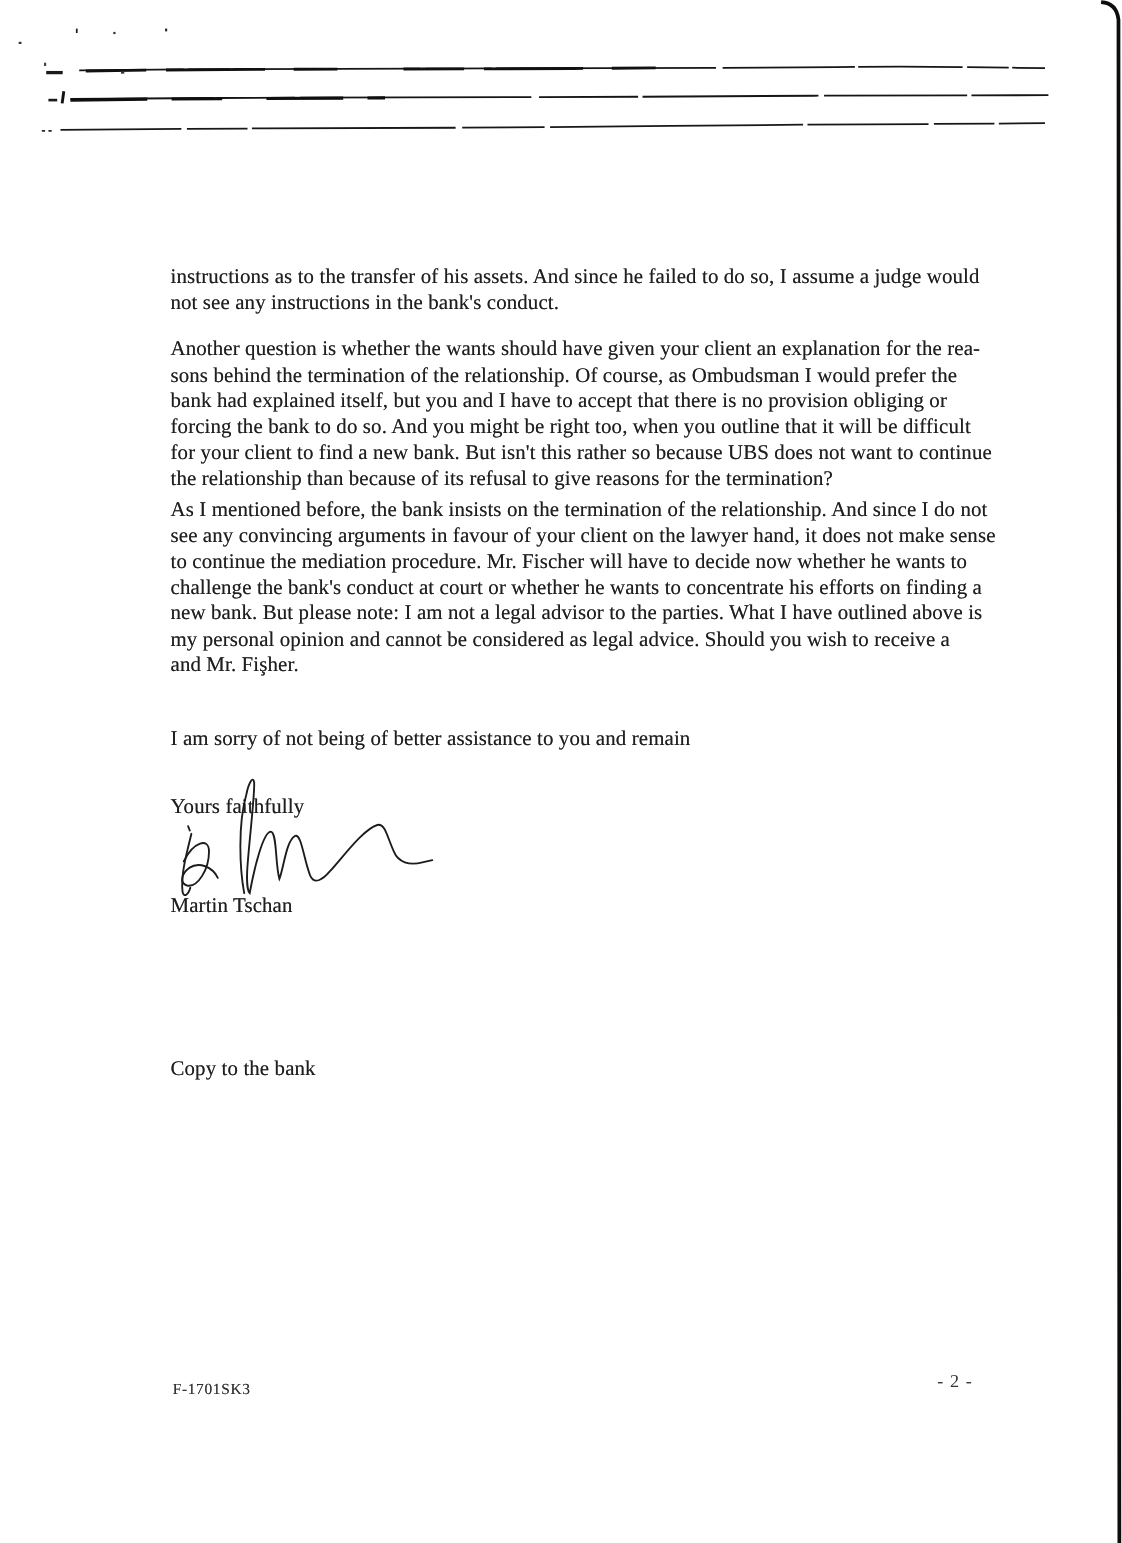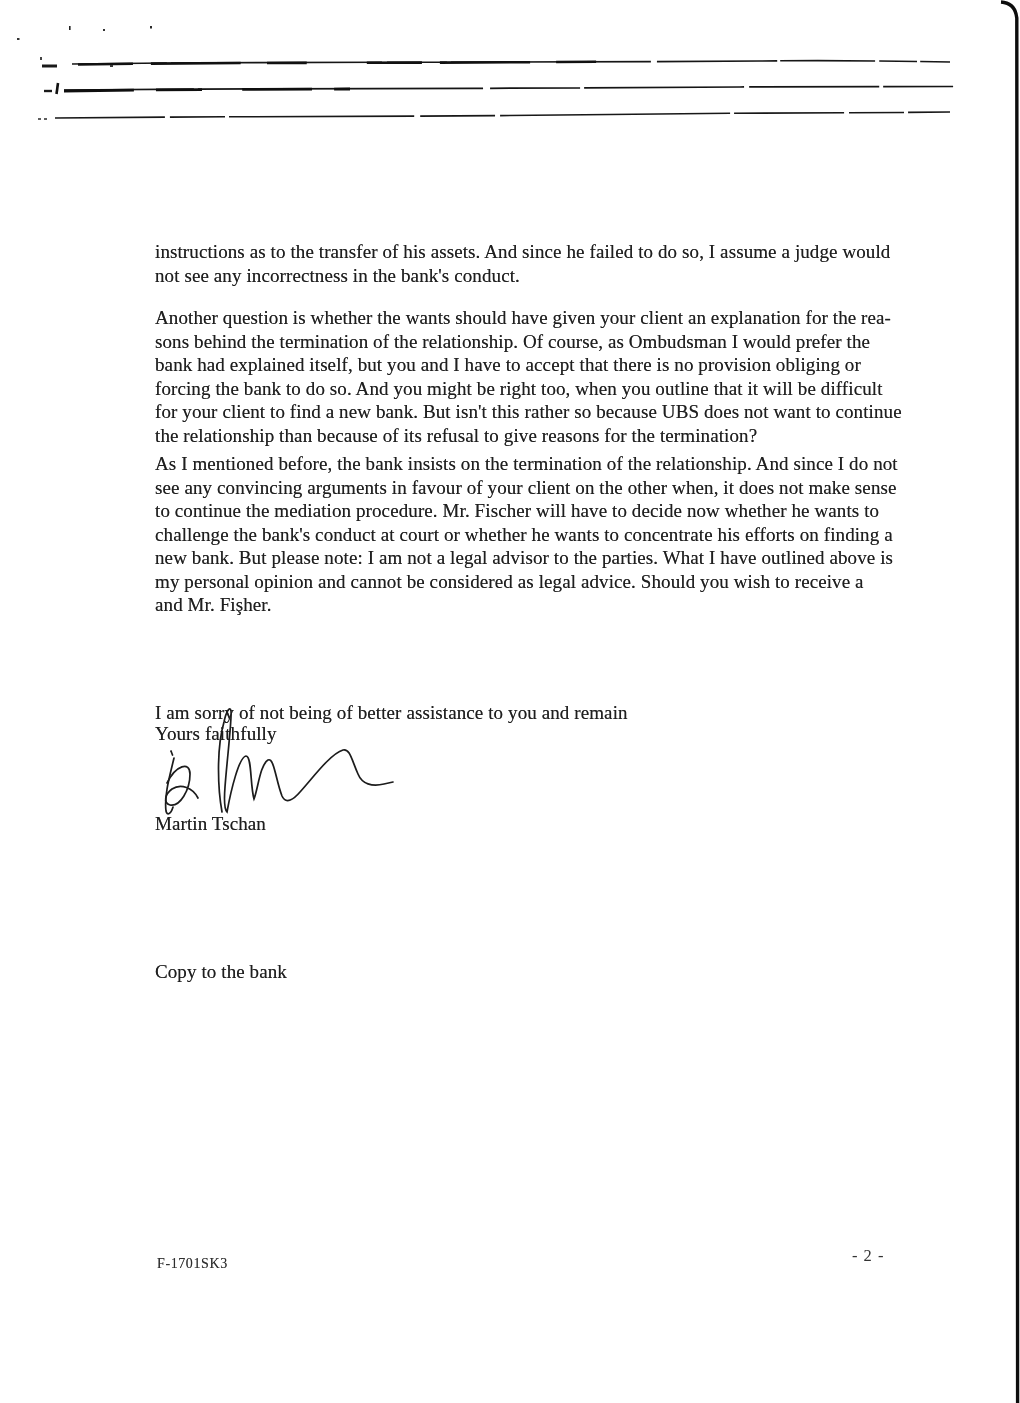--- a/index.html
+++ b/index.html
@@ -55,43 +55,43 @@
     <rect x="69" y="26" width="1.6" height="4" fill="#222"></rect>
     <rect x="103" y="29" width="2" height="2" fill="#333"></rect>
     <rect x="150" y="26" width="2" height="2.5" fill="#2a2a2a"></rect>
     <rect x="17" y="38" width="2.5" height="2" fill="#333"></rect>
     <rect x="40" y="57" width="2" height="3" fill="#444"></rect>
     <rect x="110" y="65" width="3" height="2" fill="#3a3a3a"></rect>
   </svg>
 
   <div class="block" style="top:240px">
     <div class="ln">instructions as to the transfer of his assets. And since he failed to do so, I assume a judge would</div>
-    <div class="ln">not see any incorrectness in the bank's conduct.</div>
+    <div class="ln">not see any instructions in the bank's conduct.</div>
   </div>
 
   <div class="block" style="top:306px">
     <div class="ln">Another question is whether the wants should have given your client an explanation for the rea-</div>
     <div class="ln">sons behind the termination of the relationship. Of course, as Ombudsman I would prefer the</div>
     <div class="ln">bank had explained itself, but you and I have to accept that there is no provision obliging or</div>
     <div class="ln">forcing the bank to do so. And you might be right too, when you outline that it will be difficult</div>
     <div class="ln">for your client to find a new bank. But isn't this rather so because UBS does not want to continue</div>
     <div class="ln">the relationship than because of its refusal to give reasons for the termination?</div>
   </div>
 
   <div class="block" style="top:452px">
     <div class="ln">As I mentioned before, the bank insists on the termination of the relationship. And since I do not</div>
-    <div class="ln">see any convincing arguments in favour of your client on the other when, it does not make sense</div>
+    <div class="ln">see any convincing arguments in favour of your client on the lawyer hand, it does not make sense</div>
     <div class="ln">to continue the mediation procedure. Mr. Fischer will have to decide now whether he wants to</div>
     <div class="ln">challenge the bank's conduct at court or whether he wants to concentrate his efforts on finding a</div>
     <div class="ln">new bank. But please note: I am not a legal advisor to the parties. What I have outlined above is</div>
     <div class="ln">my personal opinion and cannot be considered as legal advice. Should you wish to receive a</div>
     <div class="ln">and Mr. Fişher.</div>
   </div>
 
-  <div class="block" style="top:701px">
+  <div class="block" style="top:660px">
     <div class="ln">I am sorry of not being of better assistance to you and remain</div>
   </div>
 
   <div class="block" style="top:722px">
     <div class="ln">Yours faithfully</div>
   </div>
 
   <svg class="sig-svg" viewBox="0 0 260 130" aria-hidden="true">
     <g fill="none" stroke="#1c1c1c" stroke-width="1.7" stroke-linecap="round">
       <path d="M 21 56 l 1.5 4"></path>

